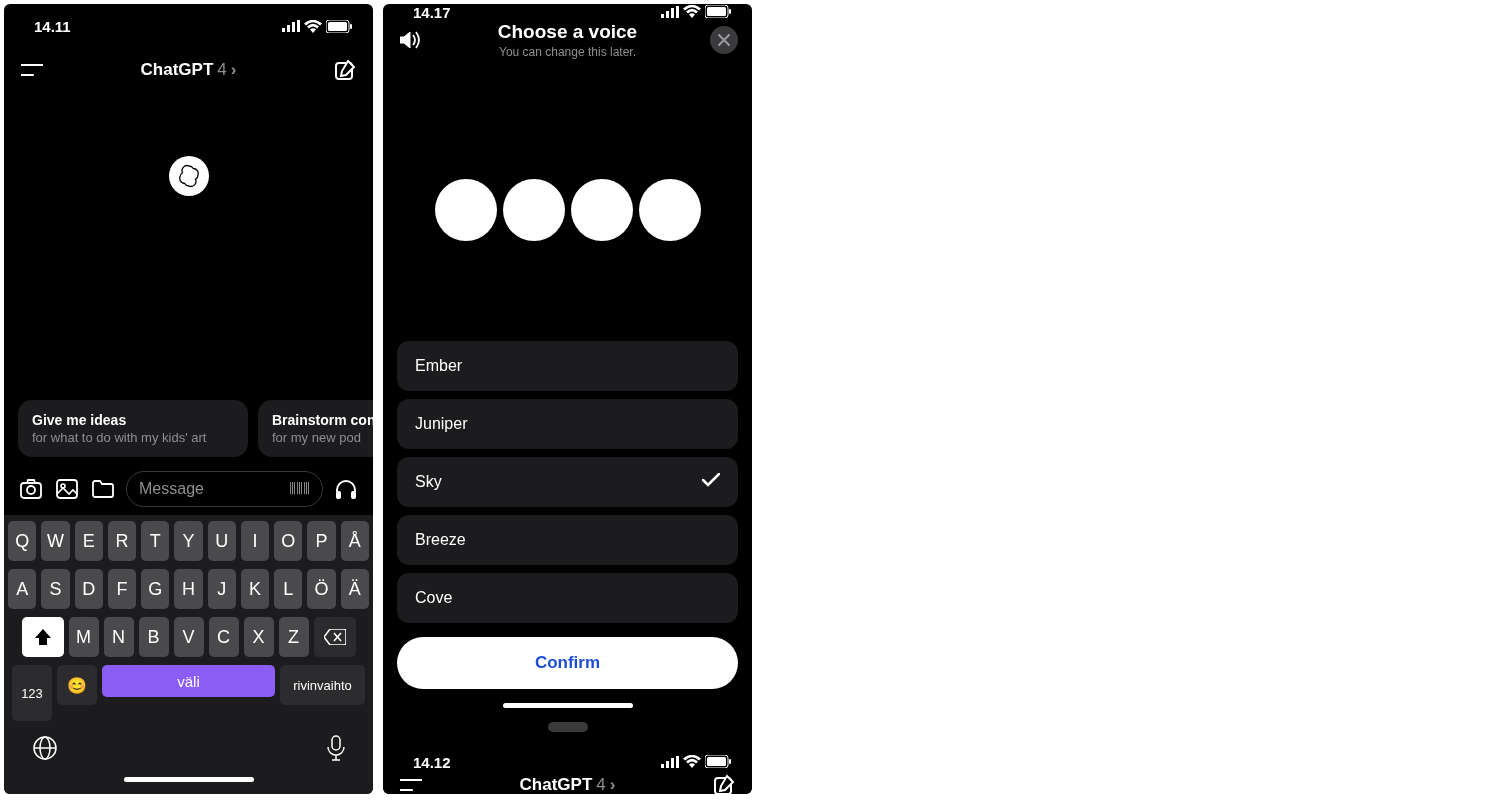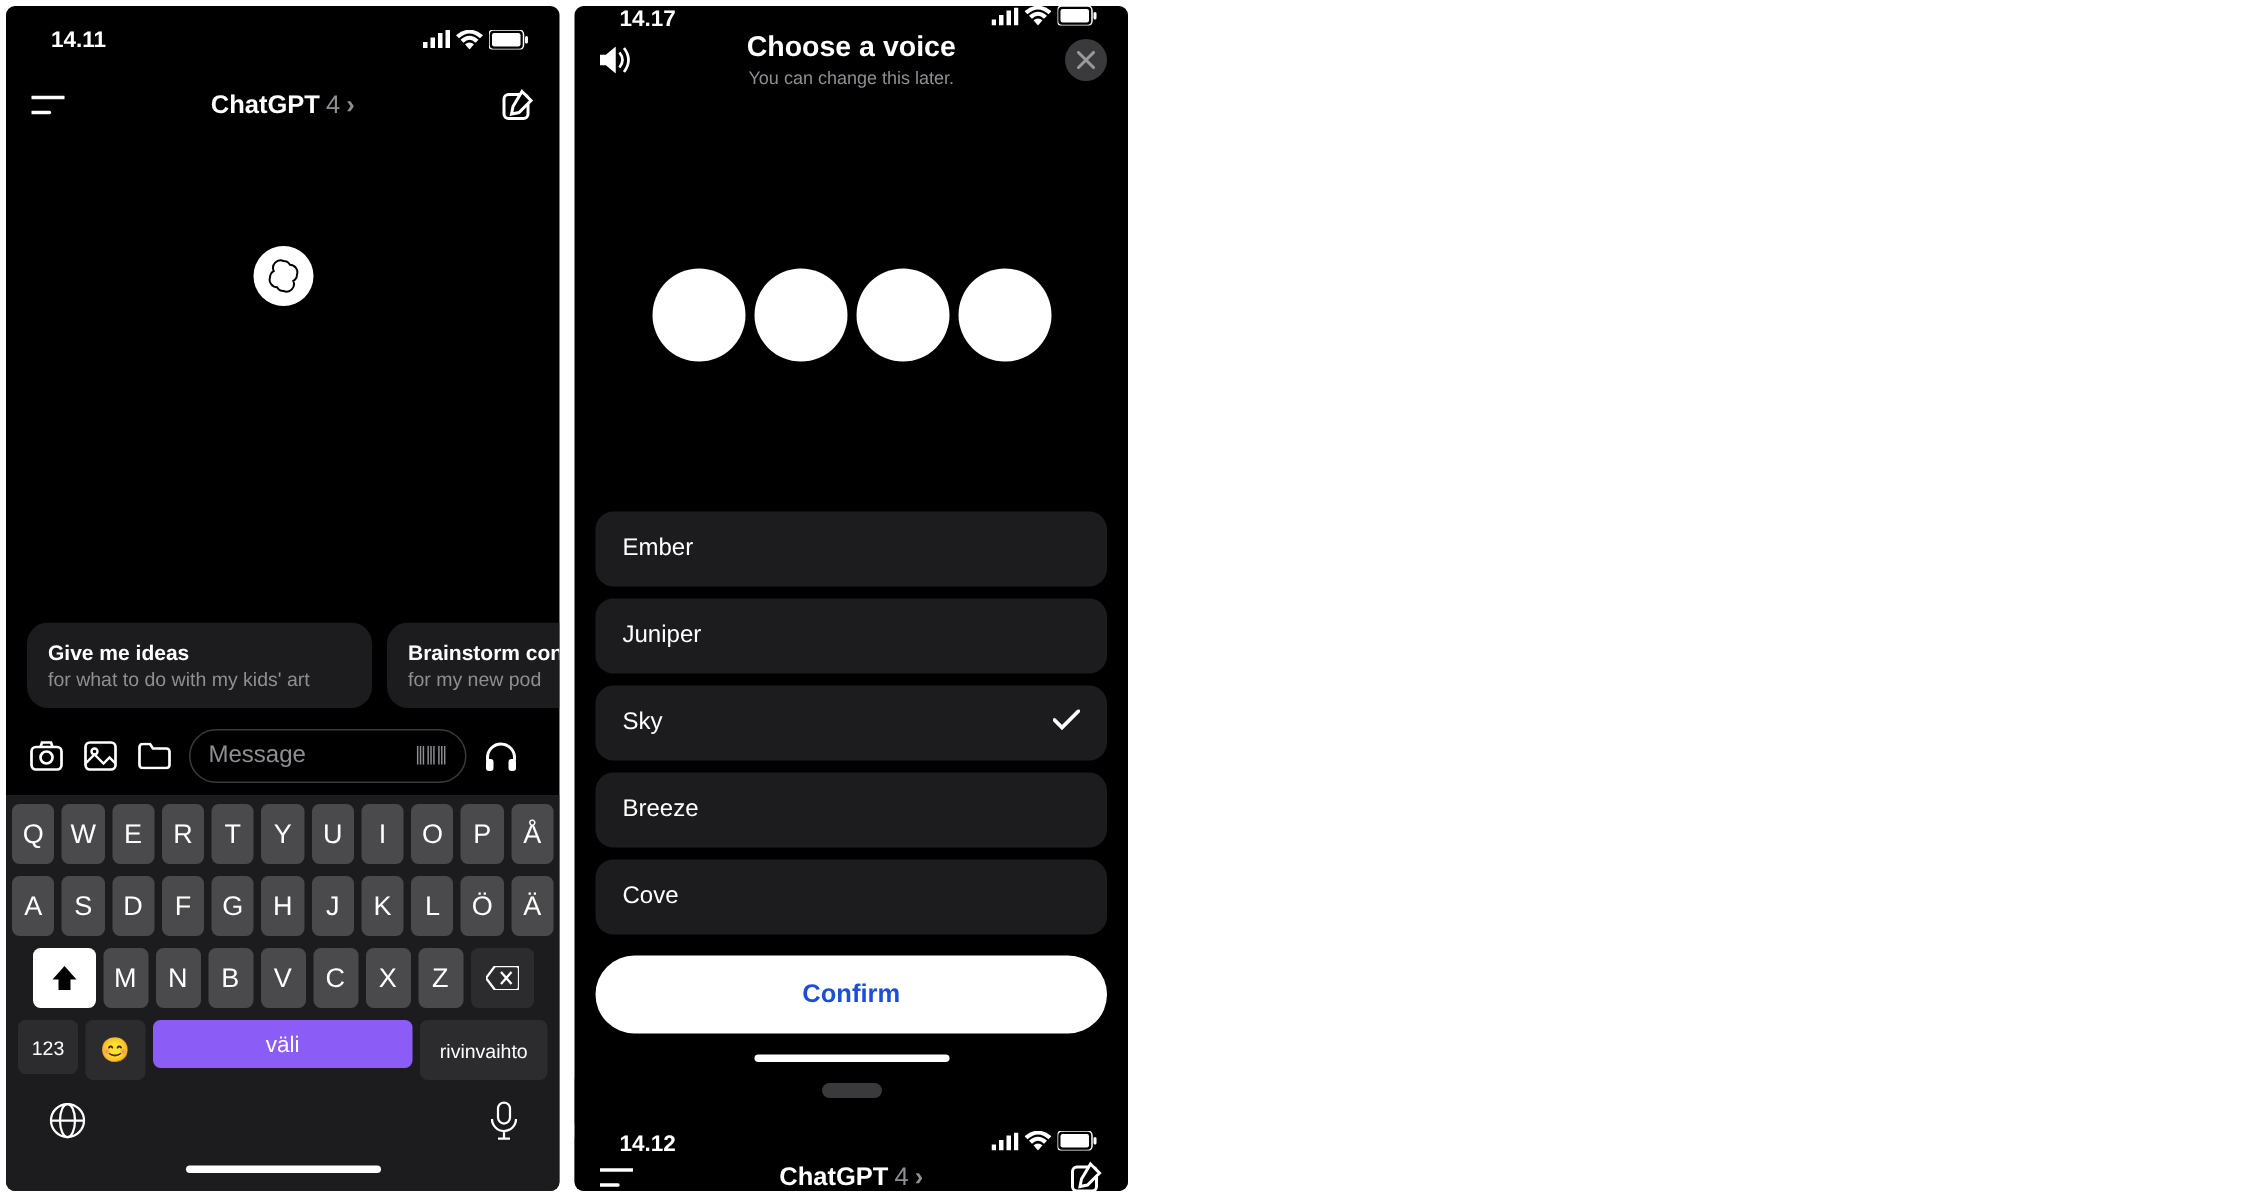--- a/index.html
+++ b/index.html
@@ -66,42 +66,42 @@
   .suggestions {
     display:flex; gap:10px; padding: 0 14px 10px 14px; overflow:hidden;
   }
   .sugg-card {
     background:#1c1c1e; border-radius:14px; padding:12px 14px;
     min-width:230px;
   }
   .sugg-card .t1 { font-size:14px; font-weight:600; color:#fff; }
   .sugg-card .t2 { font-size:13px; color:#8e8e93; margin-top:2px; white-space:nowrap;}
   .input-row {
-    display:flex; align-items:center; gap:10px; padding: 4px 26px 8px 14px;
+    display:flex; align-items:center; gap:10px; padding: 4px 14px 8px 14px;
   }
   .tool-icon { width:26px; height:26px; display:flex; align-items:center; justify-content:center; color:#fff;}
   .msg-input {
     flex:1; height:36px; border-radius:18px; border:1px solid #3a3a3c;
     background:transparent; display:flex; align-items:center; justify-content:space-between;
     padding:0 12px; color:#8e8e93; font-size:16px;
   }
   .msg-input .wave { color:#8e8e93; }
 
   
   .keyboard { background:#1c1c1e; padding:6px 4px 6px 4px; }
   .krow { display:flex; gap:5px; justify-content:center; margin-bottom:8px; }
   .key {
     background:#4a4a4c; color:#fff; border-radius:5px;
     width:30px; height:40px; display:flex; align-items:center; justify-content:center;
     font-size:18px; font-weight:400;
   }
   .key.shift { background:#fff; color:#000; width:42px;}
   .key.del { background:#2c2c2e; width:42px;}
   .krow4 { display:flex; gap:5px; padding:0 4px; }
-  .krow4 .k123 { background:#2c2c2e; width:40px; height:36px; border-radius:5px; display:flex;align-items:center;justify-content:center; font-size:13px; color:#fff;}
+  .krow4 .k123 { background:#2c2c2e; width:40px; height:56px; border-radius:5px; display:flex;align-items:center;justify-content:center; font-size:13px; color:#fff;}
   .krow4 .kemoji { background:#2c2c2e; width:40px; height:40px; border-radius:5px; display:flex;align-items:center;justify-content:center;}
   .krow4 .kspace { flex:1; background:#8b5cf6; height:32px; border-radius:5px; display:flex;align-items:center;justify-content:center; font-size:15px;}
   .krow4 .kreturn { background:#2c2c2e; width:85px; height:40px; border-radius:5px; display:flex;align-items:center;justify-content:center; font-size:13px;}
   .kb-bottom { display:flex; justify-content:space-between; padding:14px 24px 8px 24px; }
   .home-indicator { width:130px; height:5px; background:#fff; border-radius:3px; margin:4px auto 6px auto;}
 
   
   .s2-header { height:44px; display:flex; align-items:center; justify-content:space-between; padding:0 14px;}
   .s2-title { text-align:center; flex:1;}
   .s2-title .big { font-size:19px; font-weight:600;}

